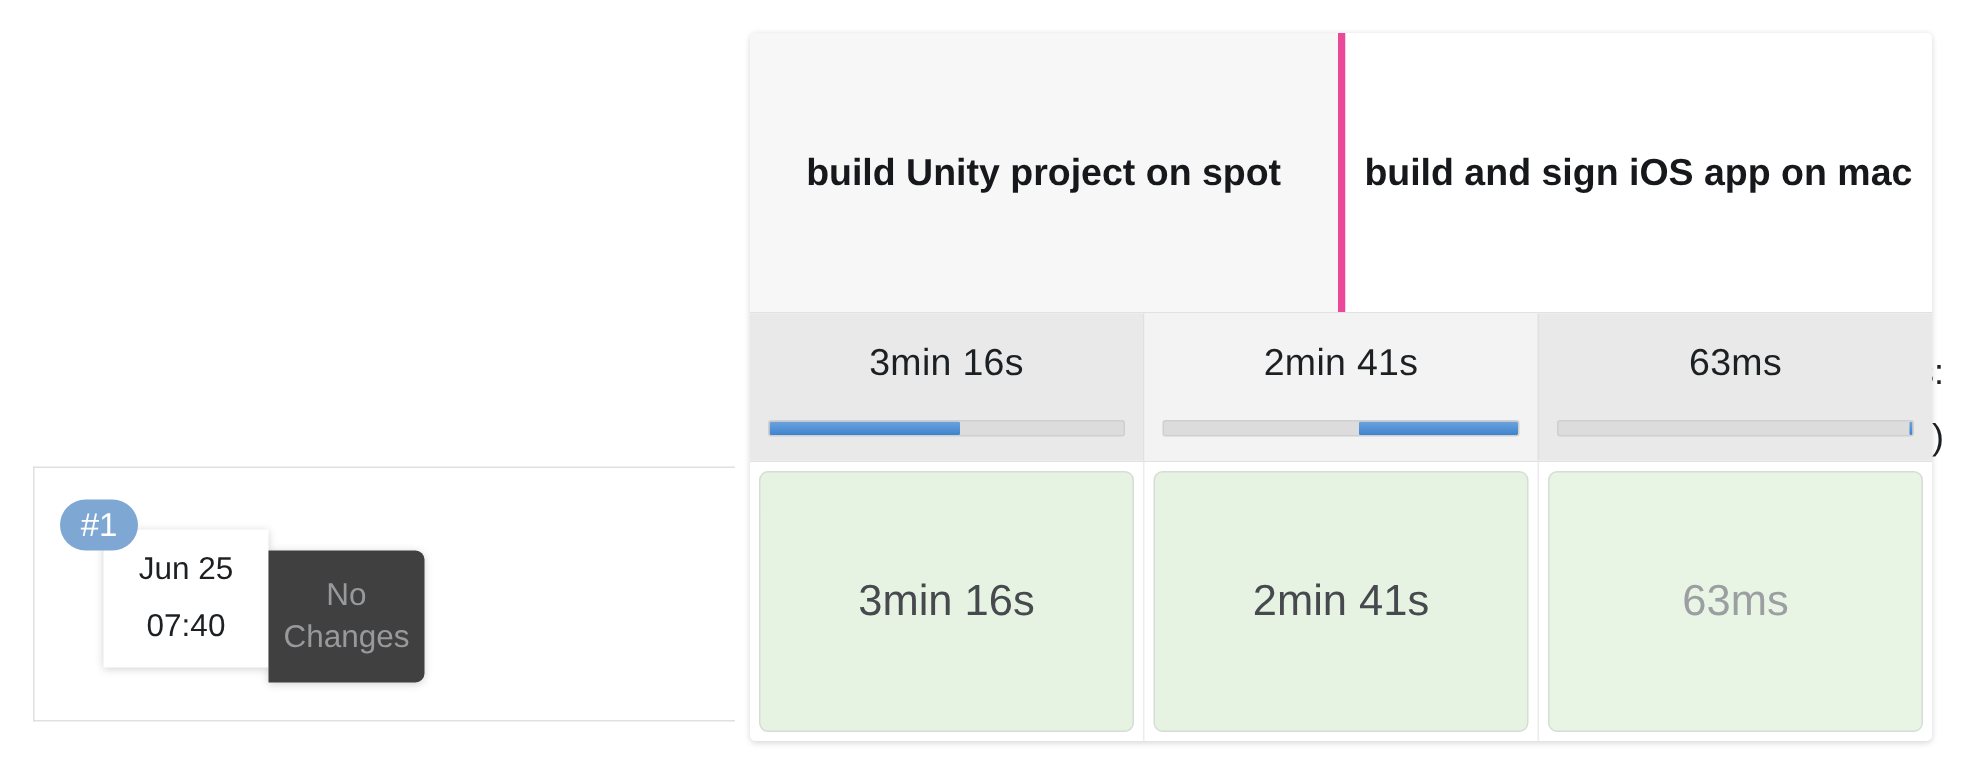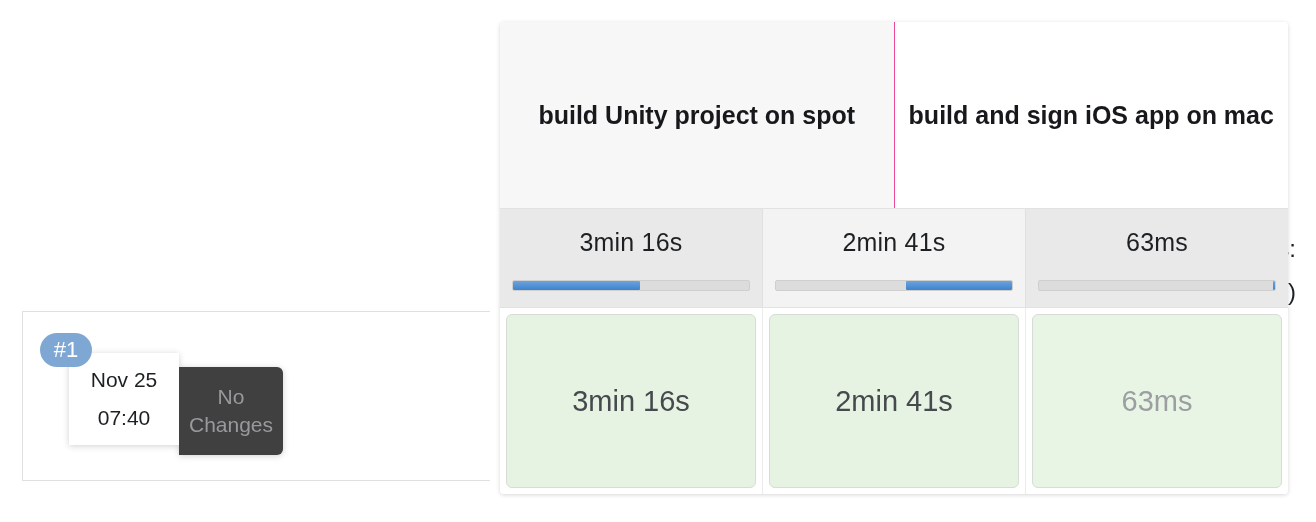--- a/index.html
+++ b/index.html
@@ -37,21 +37,21 @@
     display: flex;
     align-items: center;
     justify-content: center;
     text-align: center;
     font-size: 25px;
     font-weight: bold;
     color: #16181b;
     line-height: 1.28;
     padding: 0 12px;
     box-sizing: border-box;
-    border-right: 1px solid #ec4899;
+    border-right: 5px solid #ec4899;
   }
   .head-cell:last-child { border-right: none; }
   .head-cell.tint-a { background: #f7f7f7; }
   .head-cell.tint-b { background: #ffffff; text-align: center; }
   .head-cell.tint-c { background: #f7f7f7; }
 
   .avg-row {
     display: flex;
     height: 98px;
     border-top: 1px solid #e2e2e2;
@@ -215,21 +215,21 @@
 
   <div class="avg-labels">
     <div class="line1">Average stage times:</div>
     <div class="line2"><span>(Average </span><u>full</u><span> run time: ~6min 4s)</span></div>
   </div>
 
   <div class="build-row">
     <div class="build-badge">#1</div>
     <div class="build-card">
       <div class="build-date">
-        <span>Nov 25</span>
+        <span>Jun 25</span>
         <span>07:40</span>
       </div>
       <div class="build-changes">No Changes</div>
     </div>
 
   </div>
 
   <div class="stage-table">
 
     <div class="head-row">

